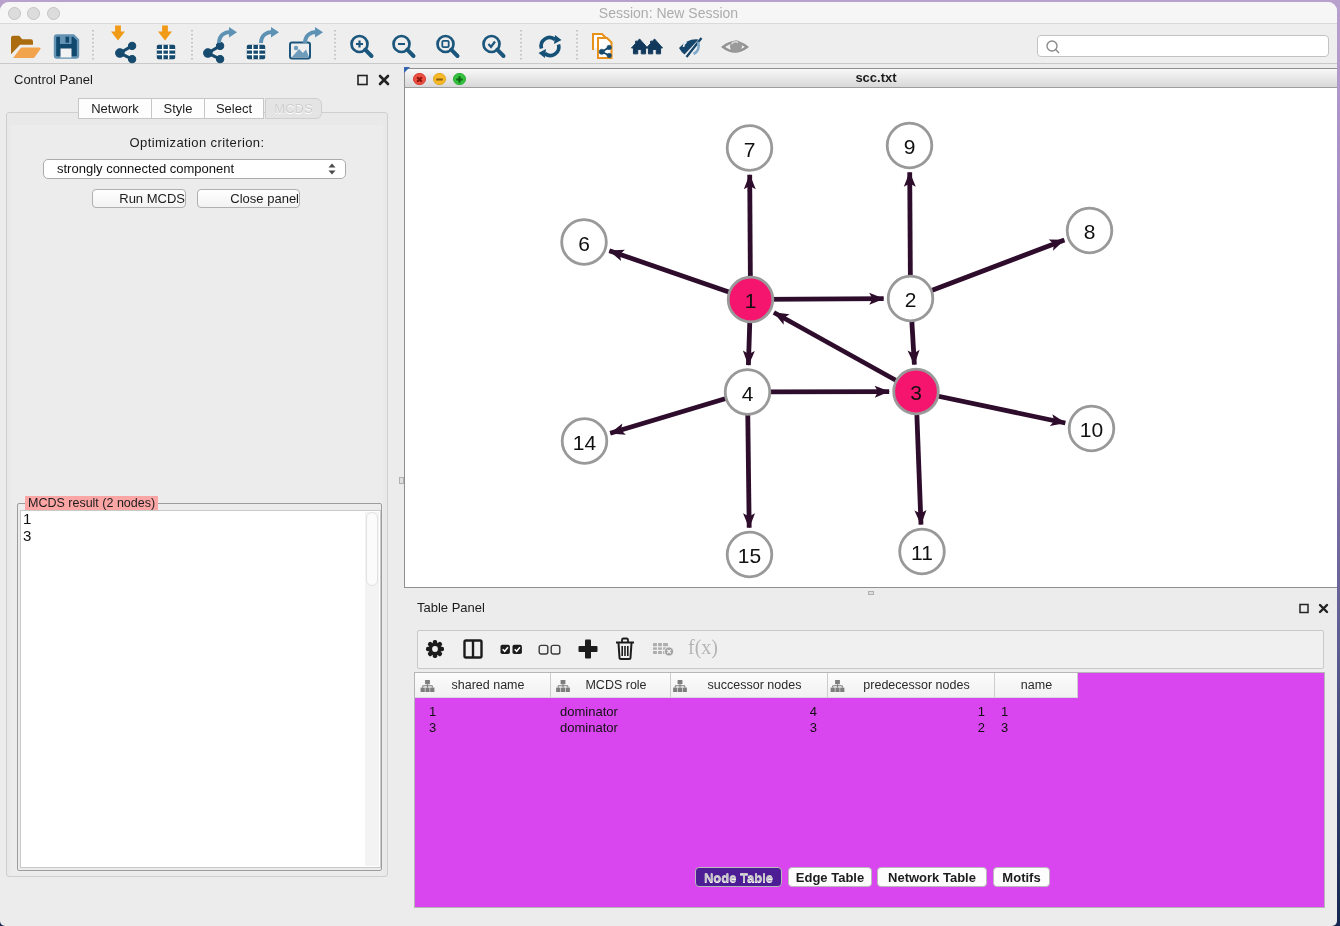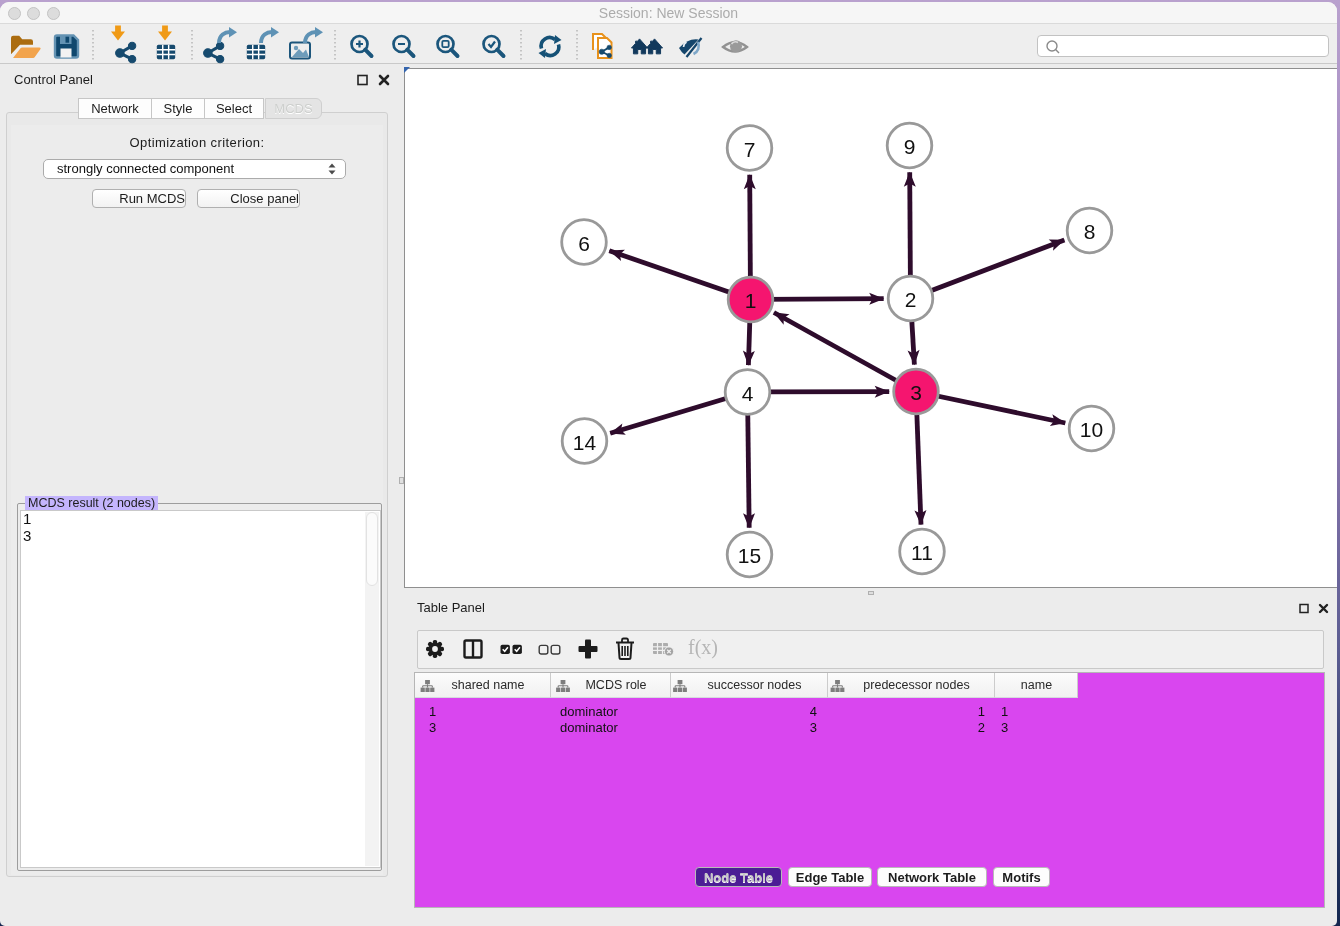--- a/index.html
+++ b/index.html
@@ -13,21 +13,21 @@
 #toolbar { position:absolute; left:0; top:21px; width:100%; height:41px; background:#eeeeee; border-top:1px solid #dadada; border-bottom:1px solid #c9c9c9; }
 #search { position:absolute; left:1037px; top:11px; width:292px; height:22px; background:#fff; border:1px solid #c2c2c2; border-radius:4px; }
 #cp { position:absolute; left:0; top:63px; width:394px; height:826px; background:#ececec;padding-left:20px; }
 #cphdr { position:absolute; left:14px; top:7px; font-size:13px; color:#1c1c1c; }
 .tab { position:absolute; top:33px; height:21px; background:#fdfdfd; border:1px solid #c6c6c6; border-right:none; font-size:13px; color:#1c1c1c; text-align:center; line-height:20px; z-index:2; }
 #cpinner { position:absolute; left:6px; top:47px; width:382px; height:765px; background:#e9e9e9; border:1px solid #cfcfcf; border-radius:3px; }
 #cppane { position:absolute; left:4px; top:12px; width:372px; height:750px; background:#ececec; }
 .btn { position:absolute; background:linear-gradient(#ffffff,#f2f2f2); border:1px solid #b0b0b0; border-radius:4px; font-size:13px; color:#1c1c1c; text-align:right; }
 #dd { position:absolute; left:32px; top:34px; width:303px; height:20px; background:#fff; border:1px solid #ababab; border-radius:5px; font-size:13px; color:#111; line-height:18px; padding-left:13px; }
 #grpbox { position:absolute; left:6px; top:378px; width:365px; height:368px; border:1px solid #9d9d9d; border-radius:2px; }
-#grpbox .legend { position:absolute; left:7px; top:-8px; background:#c4b5fd; padding:0 3px; font-size:12.5px; color:#1c1c1c; }
+#grpbox .legend { position:absolute; left:7px; top:-8px; background:#fca5a5; padding:0 3px; font-size:12.5px; color:#1c1c1c; }
 #mcdstxt { position:absolute; left:2px; top:6px; width:361px; height:358px; background:#fff; border:1px solid #c9c9c9; font-size:15px; color:#111; padding:0 0 0 2px; line-height:16.9px; }
 #frame { position:absolute; left:404px; top:66px; width:933px; height:520px; border:1px solid #8f8f8f; border-right:none; background:#fff; }
 #ftitle { position:absolute; left:0; top:0; width:100%; height:19px; background:linear-gradient(#f8f8f8,#d8d8d8); border-bottom:1px solid #9e9e9e; }
 #ftitle span { position:absolute; top:1px; left:5px; width:100%; text-align:center; font-size:13px; font-weight:bold; color:#1c1c1c; }
 .tl { position:absolute; top:3.5px; width:12.5px; height:12.5px; border-radius:50%; }
 #tp { position:absolute; left:404px; top:587px; width:933px; height:302px; background:#ececec; }
 #tptool { position:absolute; left:13px; top:41px; width:907px; height:39px; background:#f0f0f0; border:1px solid #c9c9c9; border-radius:2px; }
 #tbl { position:absolute; left:10px; top:83px; width:911px; height:236px; background:#d946ef; border:1px solid #b6b6b6; }
 .hcell { position:absolute; top:0; height:25px; background:linear-gradient(#fcfcfc,#f1f1f1); border-right:1px solid #cccccc; border-bottom:1px solid #d6dade; }
 .hlab { position:absolute; top:5px; font-size:12.5px; color:#2a2a2a; text-align:center; }
@@ -208,20 +208,38 @@
               </div></div>
         </div>
       </div>
     </div>
   </div>
   <div class="abs" style="left:399px;top:474.5px;width:4.5px;height:7px;background:#e0e0e0;border:1px solid #b0b0b0;z-index:3"></div>
   <div id="frame">
     <svg class="abs" style="left:-1px;top:-2px;z-index:3" width="7" height="7">
         <path d="M0,0 L6,0 L0,6 z" fill="#3465ae"></path>
       </svg>
+    <div id="ftitle">
+      <span>scc.txt</span>
+      <div class="tl" style="left:8px;background:#ed4f43;border:1px solid #d83a30">
+          <svg width="11" height="11" style="position:absolute;left:0;top:0">
+            <path d="M3.2,3.2 L7.8,7.8 M7.8,3.2 L3.2,7.8" stroke="#8c150c" stroke-width="2.1"></path>
+          </svg>
+        </div>
+      <div class="tl" style="left:28px;background:#f7b928;border:1px solid #e0a61c">
+          <svg width="11" height="11" style="position:absolute;left:0;top:0">
+            <line x1="2.2" y1="5.5" x2="8.8" y2="5.5" stroke="#8a5f0d" stroke-width="2.2"></line>
+          </svg>
+        </div>
+      <div class="tl" style="left:48px;background:#35c33f;border:1px solid #27ab31">
+          <svg width="11" height="11" style="position:absolute;left:0;top:0">
+            <path d="M2.2,5.5 H8.8 M5.5,2.2 V8.8" stroke="#0f6616" stroke-width="2.2"></path>
+          </svg>
+        </div>
+    </div>
     <svg class="abs" style="left:0;top:20px" width="931" height="498" viewBox="0 0 931 498">
       <defs>
           <marker id="arr" markerWidth="17" markerHeight="14" refX="14" refY="0" orient="auto" markerUnits="userSpaceOnUse" viewBox="-1 -7 17 14">
             <path d="M-0.5,-6 L14.5,0 L-0.5,6 L2.8,0 z" fill="#2e0c2c"></path>
           </marker>
         </defs>
       <g stroke="#2e0c2c" stroke-width="4.8">
 <line x1="345.5" y1="210.5" x2="344.7" y2="85.8" marker-end="url(#arr)"></line>
 <line x1="345.5" y1="210.5" x2="204.3" y2="161.7" marker-end="url(#arr)"></line>
 <line x1="345.5" y1="210.5" x2="478.7" y2="209.7" marker-end="url(#arr)"></line>

